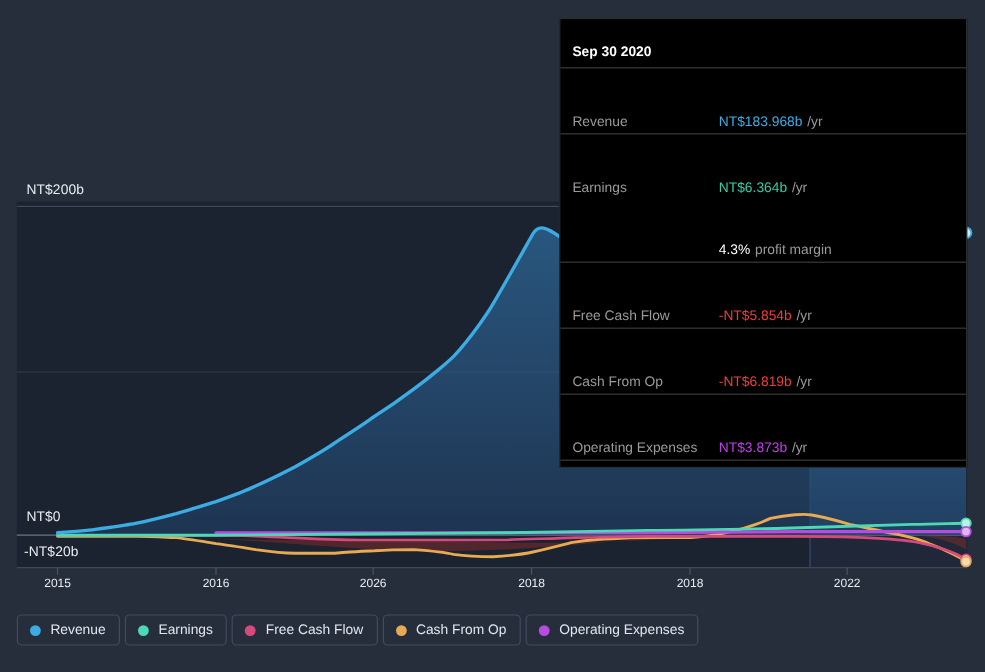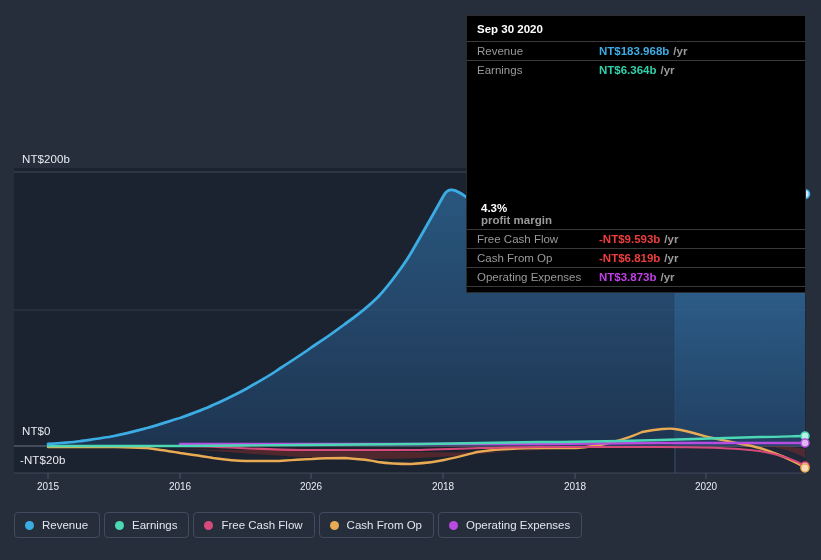--- a/index.html
+++ b/index.html
@@ -61,45 +61,46 @@
     width: 340px;
     background: #000000;
     border: 1px solid #2c2c2c;
     box-sizing: border-box;
     padding: 0;
   }
   #tooltip-title {
     font-size: 11.5px;
     font-weight: bold;
     color: #ffffff;
-    padding: 7px 10px 6px 10px;
+    padding: 22px 10px 6px 10px;
   }
   .tt-row {
     display: flex;
     align-items: baseline;
     border-top: 1px solid #3a3a3a;
     padding: 3px 10px 3px 10px;
     font-size: 11.5px;
     min-height: 11px;
   }
-  .tt-row.no-border { border-top: none; padding-top: 1px; flex-direction: column; }
+  .tt-row.no-border { border-top: none; padding-top: 1px; }
   .tt-label {
     color: #9a9a9a;
     width: 122px;
     flex: 0 0 122px;
     white-space: nowrap;
   }
   .tt-value {
-    font-weight: bold;
-    white-space: nowrap;
+    font-weight: normal;
+    white-space: nowrap;
+    margin-top: 36px;
   }
   .tt-suffix {
     color: #9a9a9a;
     margin-left: 4px;
-    font-weight: bold;
+    font-weight: normal;
     white-space: nowrap;
   }
   .tt-bottom-rule {
     border-top: 1px solid #3a3a3a;
     height: 5px;
   }
 
   
   #legend {
     position: absolute;
@@ -263,21 +264,21 @@
 
   <div class="axis-label" id="y-label-200">NT$200b</div>
   <div class="axis-label" id="y-label-0">NT$0</div>
   <div class="axis-label" id="y-label-neg20">-NT$20b</div>
 
   <div class="x-tick-label" style="left:48px">2015</div>
   <div class="x-tick-label" style="left:180px">2016</div>
   <div class="x-tick-label" style="left:311px">2026</div>
   <div class="x-tick-label" style="left:443px">2018</div>
   <div class="x-tick-label" style="left:575px">2018</div>
-  <div class="x-tick-label" style="left:706px">2020</div>
+  <div class="x-tick-label" style="left:706px">2022</div>
 
   <div id="tooltip">
     <div id="tooltip-title">Sep 30 2020</div>
     <div id="tooltip-rows">
         <div class="tt-row">
           <span class="tt-label">Revenue</span>
           <span class="tt-value" style="color: rgb(60, 173, 228);">NT$183.968b</span>
           <span class="tt-suffix">/yr</span>
         </div>
         <div class="tt-row">
@@ -285,21 +286,21 @@
           <span class="tt-value" style="color: rgb(49, 208, 170);">NT$6.364b</span>
           <span class="tt-suffix">/yr</span>
         </div>
         <div class="tt-row no-border">
           <span class="tt-label"></span>
           <span class="tt-value" style="color: rgb(255, 255, 255);">4.3%</span>
           <span class="tt-suffix">profit margin</span>
         </div>
         <div class="tt-row">
           <span class="tt-label">Free Cash Flow</span>
-          <span class="tt-value" style="color: rgb(238, 61, 61);">-NT$9.593b</span>
+          <span class="tt-value" style="color: rgb(238, 61, 61);">-NT$5.854b</span>
           <span class="tt-suffix">/yr</span>
         </div>
         <div class="tt-row">
           <span class="tt-label">Cash From Op</span>
           <span class="tt-value" style="color: rgb(238, 61, 61);">-NT$6.819b</span>
           <span class="tt-suffix">/yr</span>
         </div>
         <div class="tt-row">
           <span class="tt-label">Operating Expenses</span>
           <span class="tt-value" style="color: rgb(193, 63, 232);">NT$3.873b</span>

